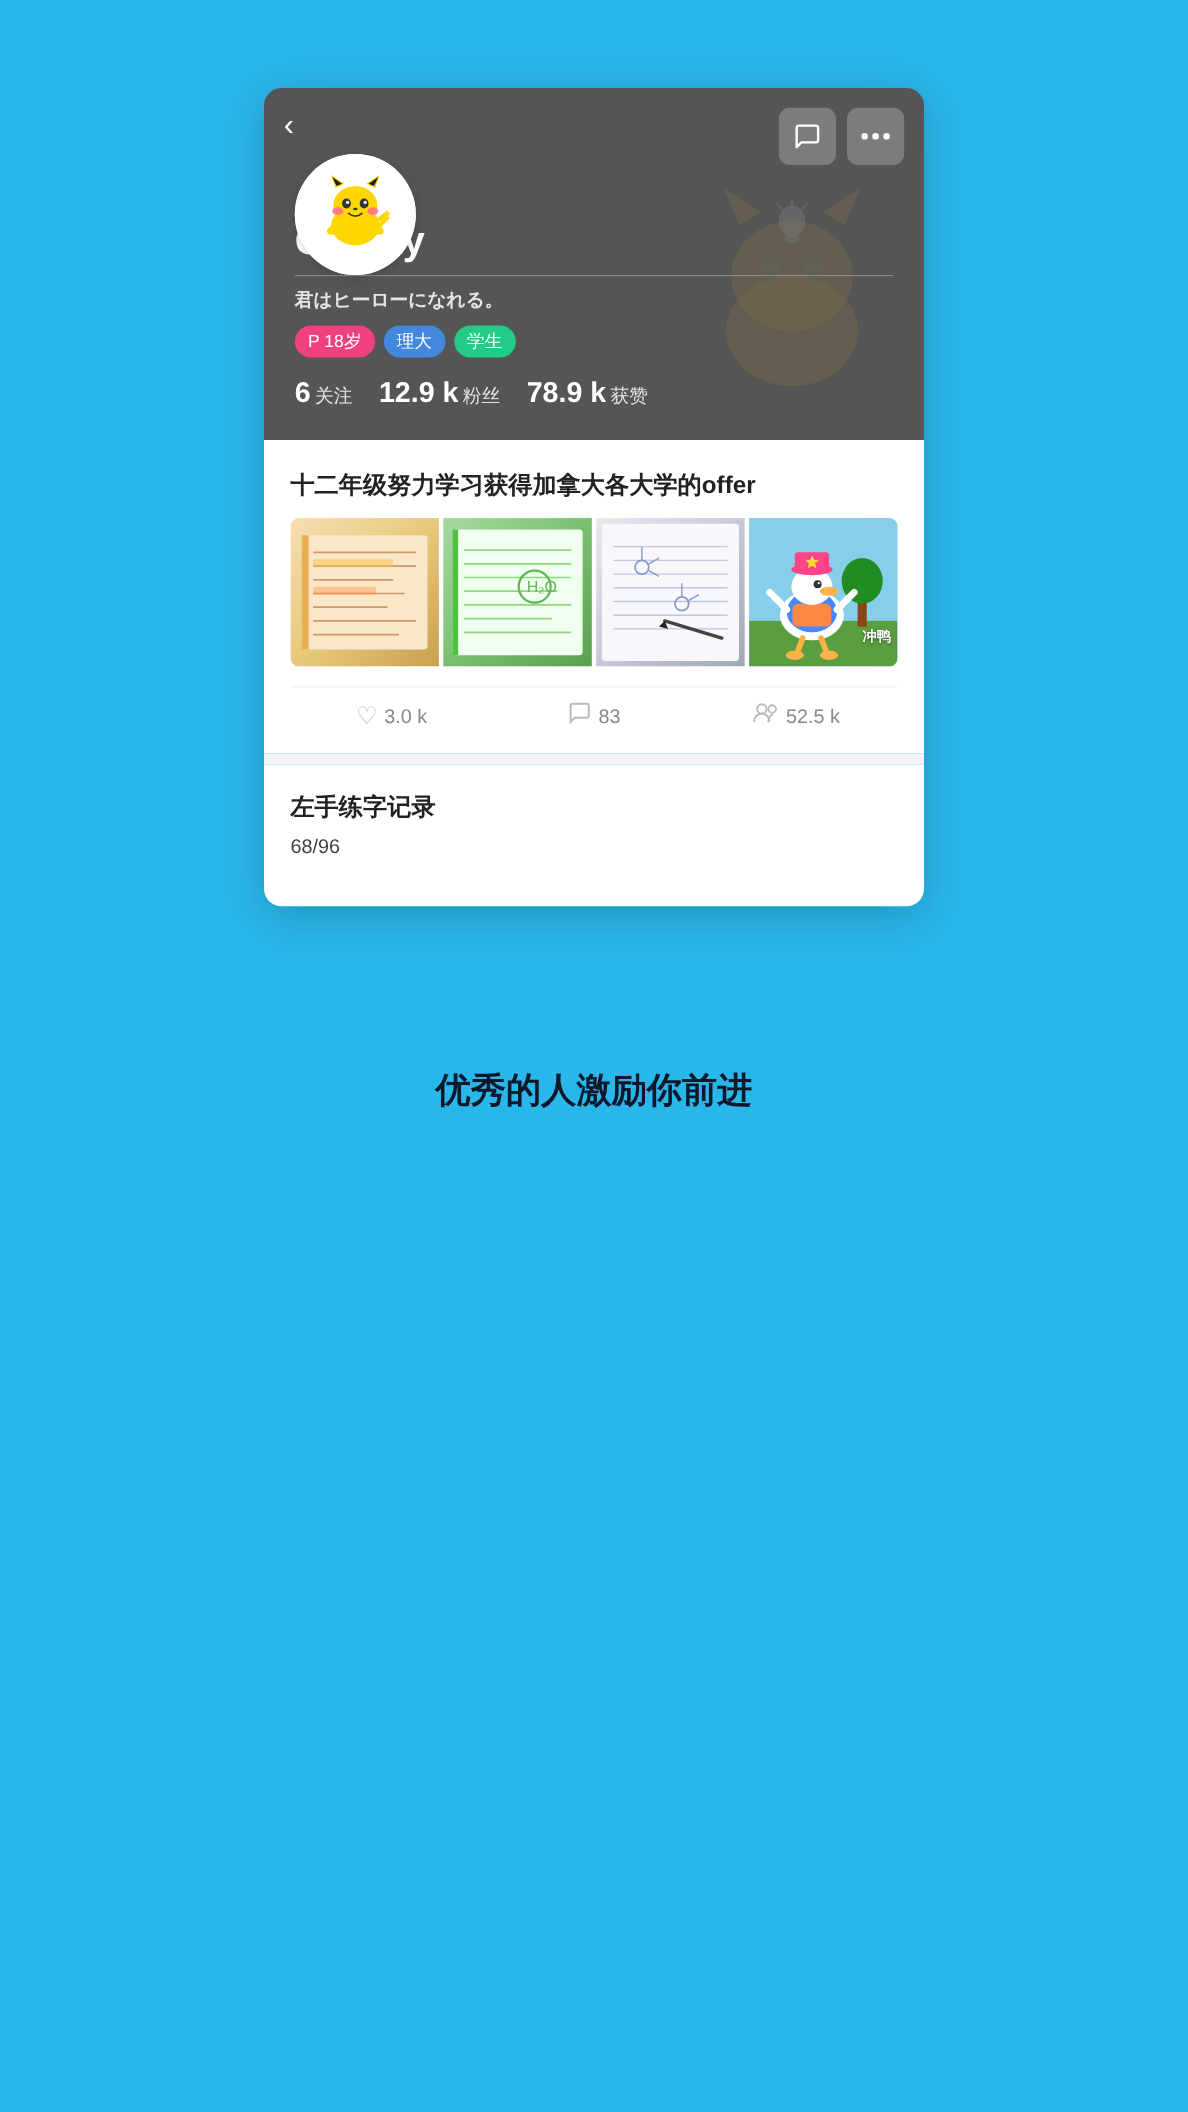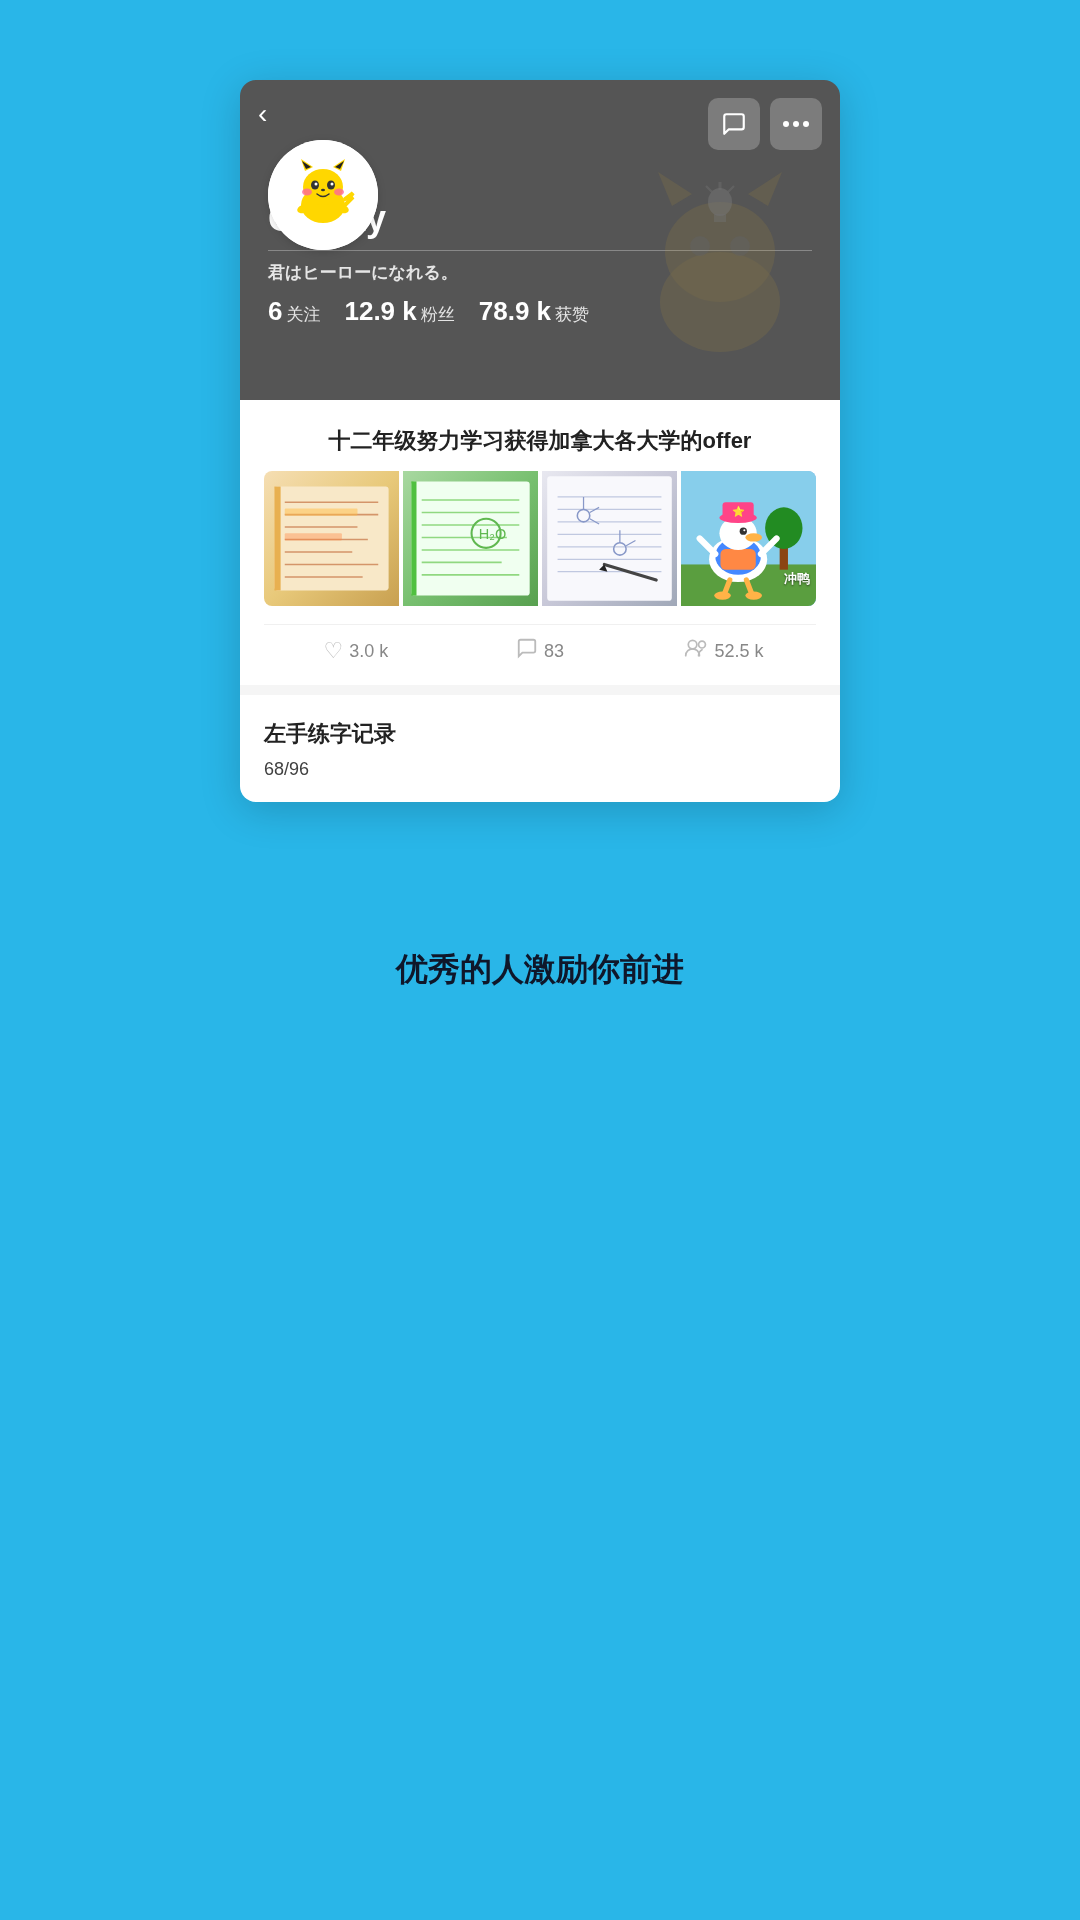--- a/index.html
+++ b/index.html
@@ -170,21 +170,20 @@
       color: rgba(255,255,255,0.85);
     }
     .stat-sep {
       width: 24px;
     }
 
     
     .content-section {
       background: #fff;
       padding: 24px 24px 20px 24px;
-      text-align: center;
     }
 
     
     .post-title {
       font-size: 22px;
       font-weight: 600;
       color: #222;
       line-height: 1.5;
       margin-bottom: 14px;
     }
@@ -270,21 +269,21 @@
 
     
     .post-divider {
       height: 10px;
       background: #f5f5f5;
     }
 
     
     .second-post {
       background: #fff;
-      padding: 24px 24px 22px 24px;
+      padding: 24px 24px 44px 24px;
     }
     .second-post-title {
       font-size: 22px;
       font-weight: 600;
       color: #222;
       margin-bottom: 10px;
     }
     .second-post-sub {
       font-size: 18px;
       color: #404040;
@@ -393,20 +392,25 @@
         <line x1="100" y1="18" x2="100" y2="10" stroke="#bbb" stroke-width="3" opacity="0.5"></line>
         <line x1="92" y1="20" x2="86" y2="14" stroke="#bbb" stroke-width="2" opacity="0.5"></line>
         <line x1="108" y1="20" x2="114" y2="14" stroke="#bbb" stroke-width="2" opacity="0.5"></line>
       </svg>
     </div>
 
     <div class="profile-info">
       <div class="profile-name">Galaxy</div>
       <div class="profile-divider"></div>
       <div class="profile-bio">君はヒーローになれる。</div>
+      <div class="tags">
+        <span class="tag tag-pink">P 18岁</span>
+        <span class="tag tag-blue">理大</span>
+        <span class="tag tag-green">学生</span>
+      </div>
       <div class="stats-row">
         <div class="stat-item">
           <span class="stat-num">6</span>
           <span class="stat-label">关注</span>
         </div>
         <div class="stat-sep"></div>
         <div class="stat-item">
           <span class="stat-num">12.9 k</span>
           <span class="stat-label">粉丝</span>
         </div>

